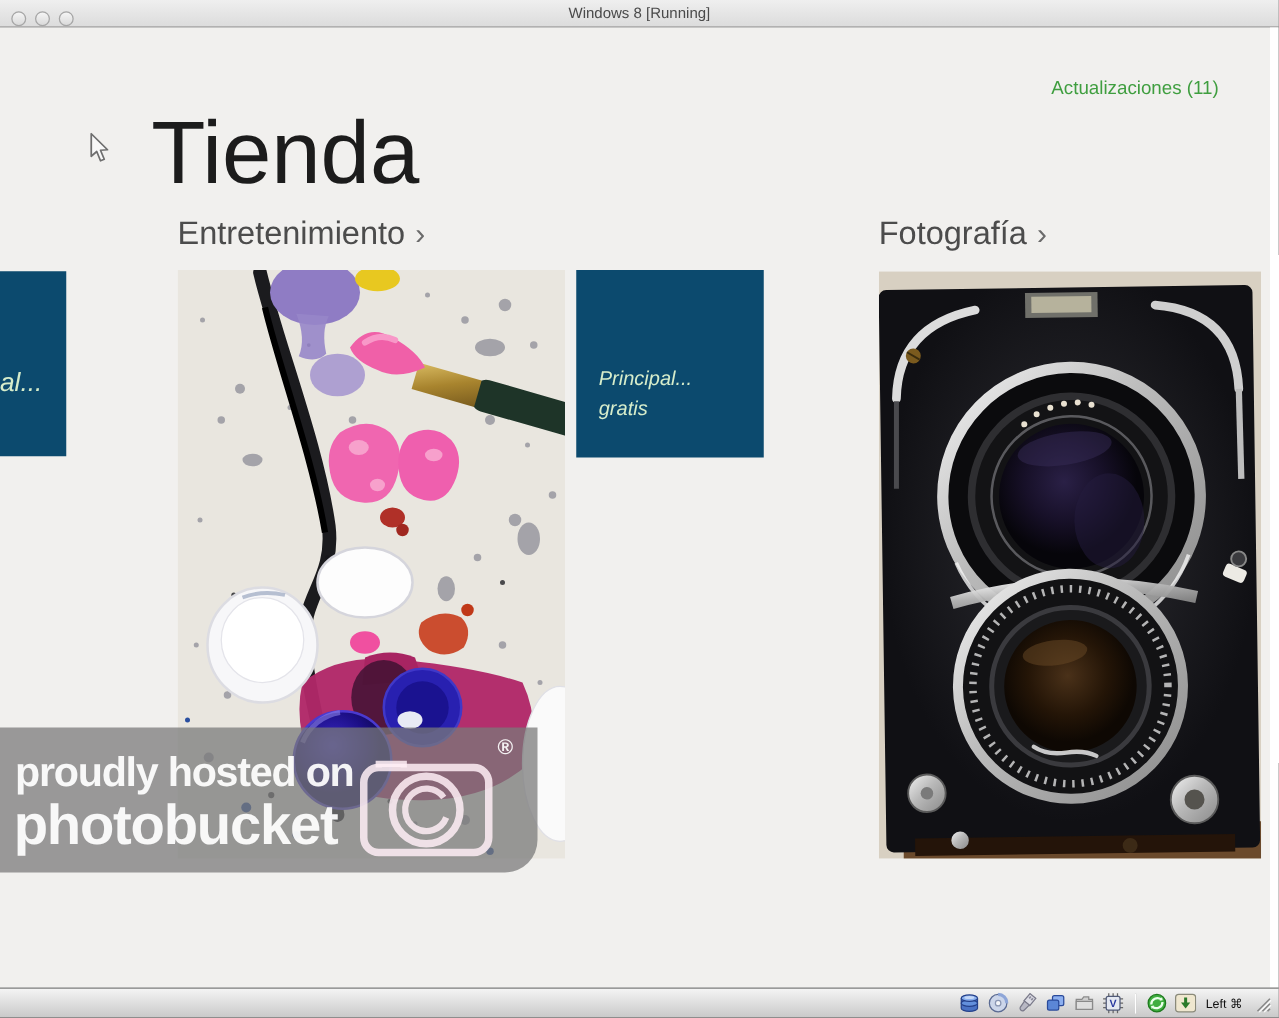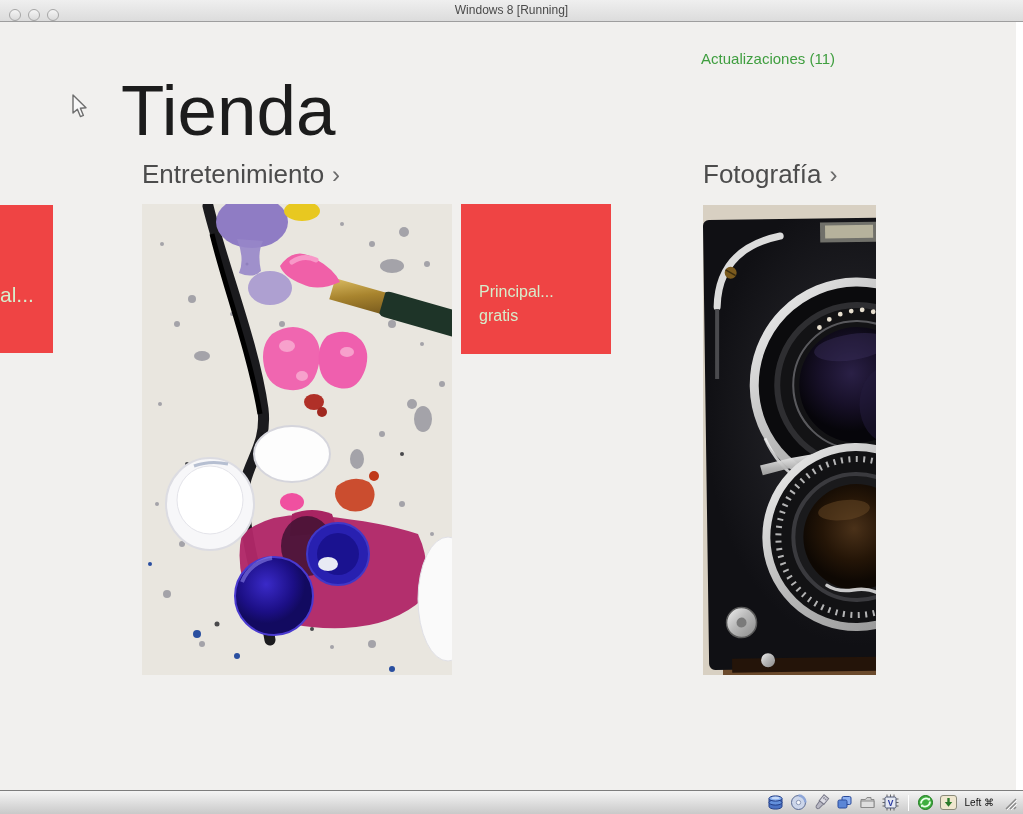--- a/index.html
+++ b/index.html
@@ -24,21 +24,21 @@
     border:1px solid #a6a6a6;
     background:linear-gradient(#f5f5f5,#dadada);
   }
   .titlebar-title{
     position:absolute; left:0; right:0; text-align:center;
     font-size:12px; color:#4a4a4a; line-height:22px;
   }
 
   
   .vm-screen{
-    position:absolute; top:22px; left:0; width:876px; height:768px;
+    position:absolute; top:34px; left:0; width:1016px; height:768px;
     background:#f1f0ee; overflow:hidden;padding-left:10px;
   }
   .right-strip{
     position:absolute; top:22px; left:1016px; width:7px; height:768px;
     background:#ffffff;
   }
 
   .updates-link{
     position:absolute; top:28px; right:41px;
     font-size:15px; color:#3f9e3f; cursor:pointer; white-space:nowrap;
@@ -51,22 +51,23 @@
 
   .section-header{
     position:absolute; top:137px; font-size:26px; font-weight:300;
     color:#4c4c4c; white-space:nowrap; cursor:pointer;
   }
   .section-header .chev{ color:#6b6b6b; margin-left:8px; font-size:24px; }
   .hdr-ent{ left:142px; }
   .hdr-fot{ left:703px; }
 
   .tile-green{
-    position:absolute; background:#ef4444; color:#d7edcb; overflow:hidden;
+    position:absolute; background:#0c4a6e; color:#d7edcb; overflow:hidden;
     cursor:pointer;
+    font-style:italic;
   }
   .tile-left{ left:0; top:183px; width:53px; height:148px; }
   .tile-left .tlabel{
     position:absolute; left:0px; top:78px; font-size:21px; font-weight:300;
     white-space:nowrap;
   }
   .tile-principal{ left:461px; top:182px; width:150px; height:150px; }
   .tile-principal .tlabel{
     position:absolute; left:18px; top:76px; font-size:16px; font-weight:300;
     line-height:1.5;
@@ -337,20 +338,35 @@
           <circle cx="36" cy="416" r="5" fill="#7a7a7a"></circle>
           <circle cx="250" cy="424" r="19" fill="url(#chromeG)" stroke="#5a5a5a" stroke-width="1.5"></circle>
           <circle cx="250" cy="424" r="8" fill="#55534e"></circle>
           <rect x="26" y="452" width="256" height="14" fill="#241409"></rect>
           <circle cx="62" cy="454" r="7" fill="url(#chromeG)"></circle>
           <circle cx="198" cy="460" r="6" fill="#3c2a16"></circle>
         </g>
       </svg>
     </div>
 
+    <div class="watermark">
+      <div class="wm-line1">proudly hosted on</div>
+      <div class="wm-line2">photobucket</div>
+      <div class="wm-logo">
+        <svg width="108" height="80" viewBox="0 0 108 80">
+          <g fill="none" stroke="rgba(255,238,246,0.85)" stroke-width="6">
+            <rect x="4" y="8" width="100" height="68" rx="12"></rect>
+            <path d="M16,8 v-3 h20 v3" stroke-width="5"></path>
+            <circle cx="54" cy="42" r="27"></circle>
+            <path d="M68,32 a17,17 0 1 0 2,16" stroke-width="5"></path>
+          </g>
+        </svg>
+      </div>
+      <div class="wm-reg">®</div>
+    </div>
 
   </div>
 
   <div class="right-strip"></div>
 
   <div class="statusbar">
 
     <div class="sb-icon">
       <svg width="17" height="17" viewBox="0 0 17 17">
         <path d="M2,4.5 v8 a6.5,2.6 0 0 0 13,0 v-8" fill="#4a72c4" stroke="#24408a"></path>

